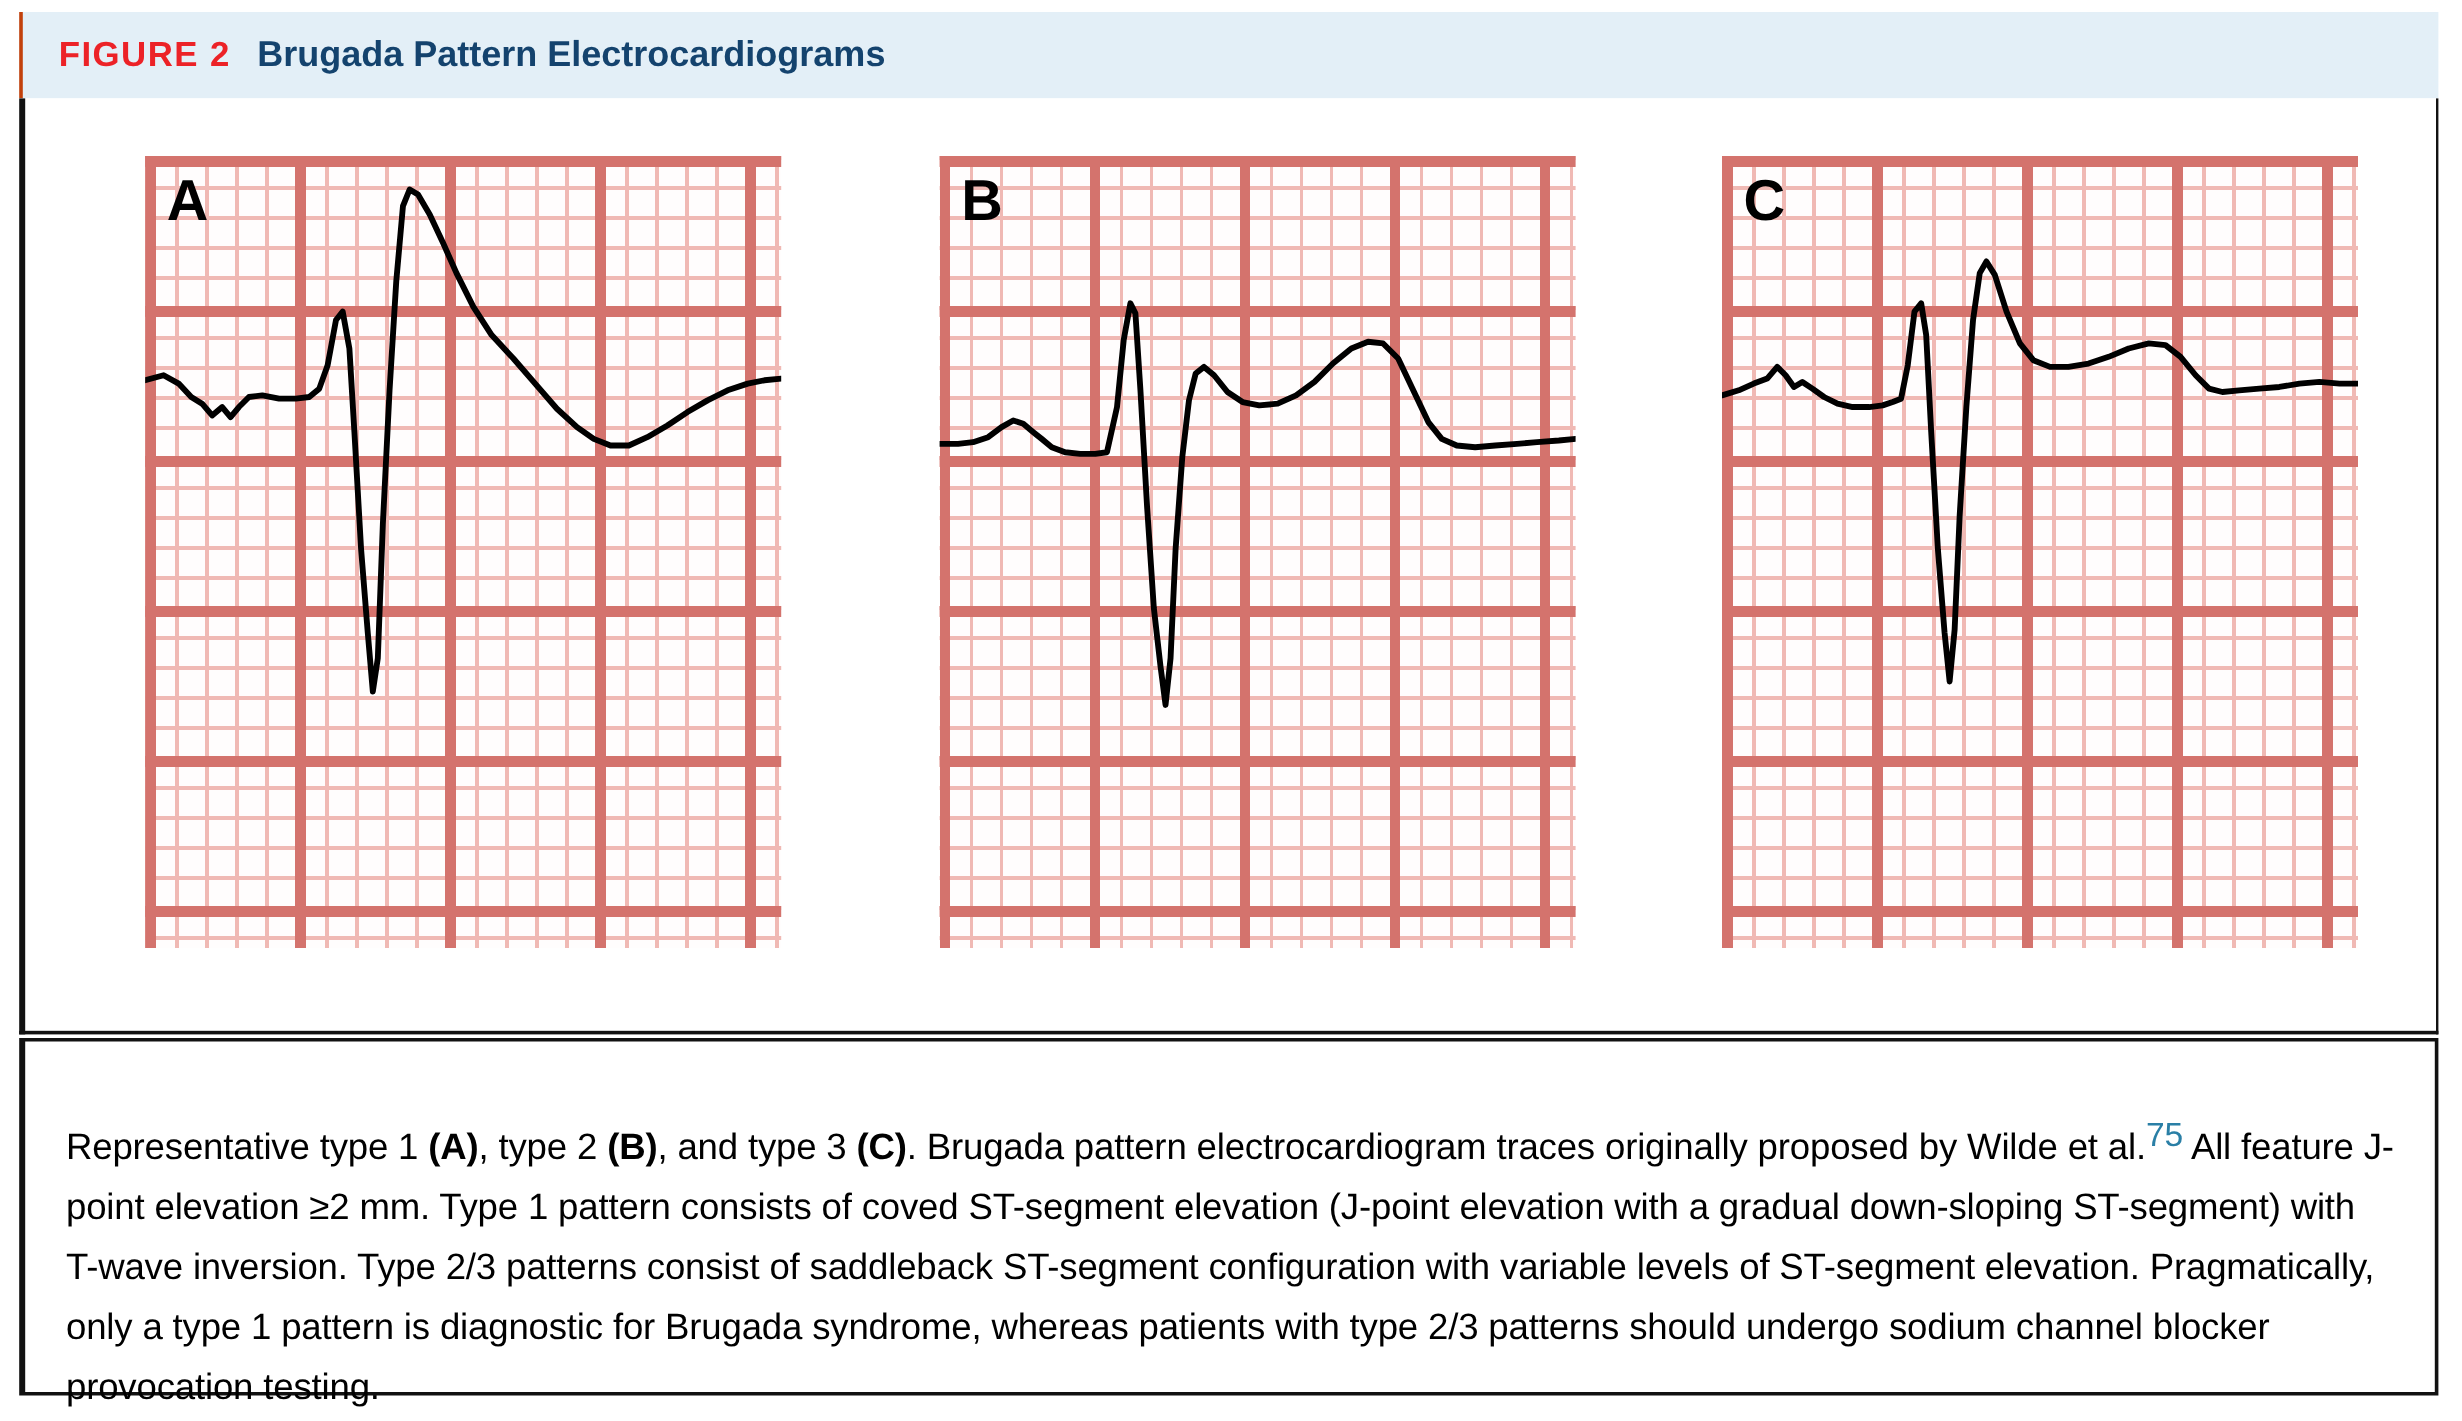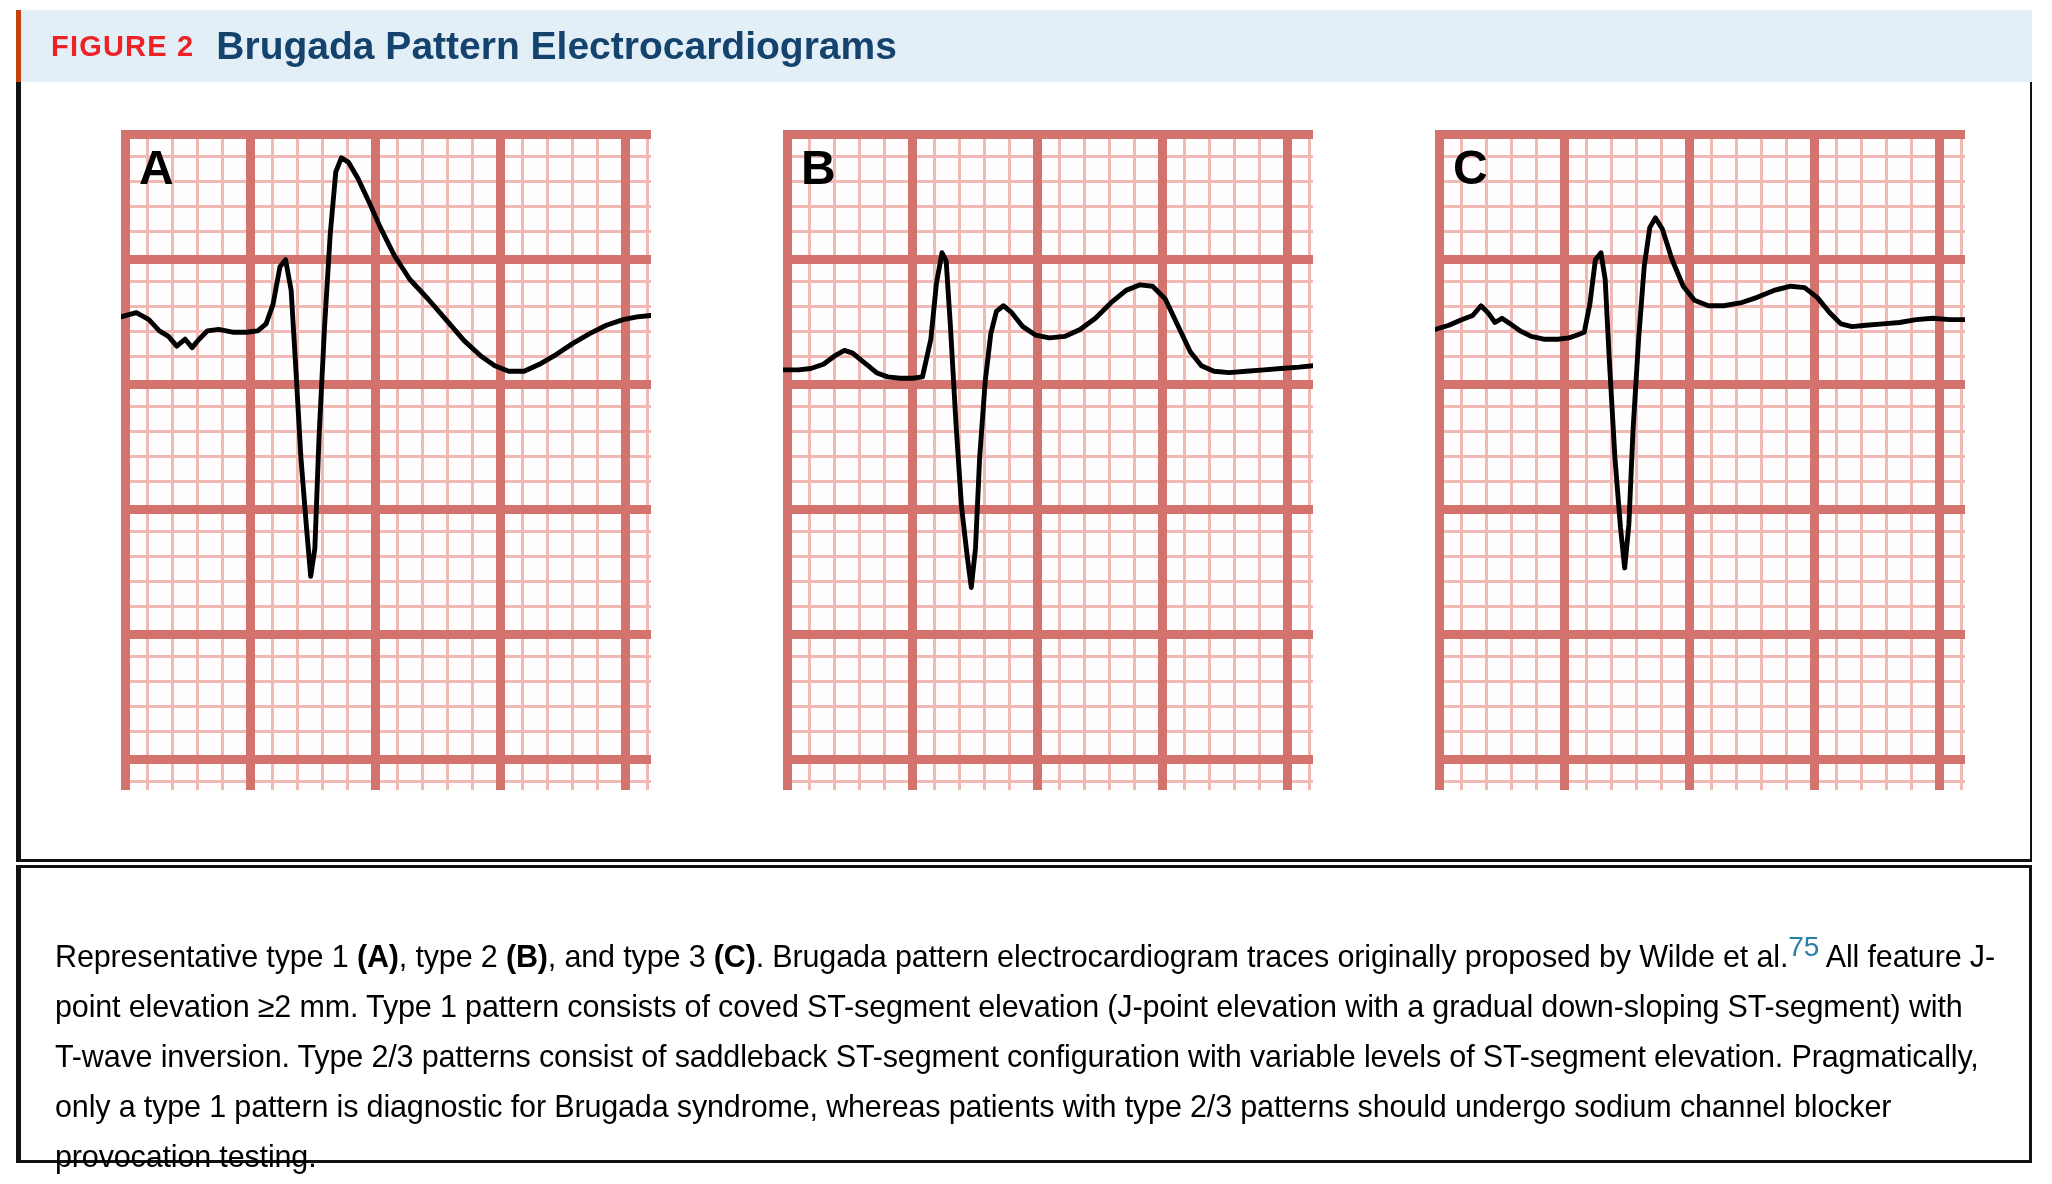--- a/index.html
+++ b/index.html
@@ -24,38 +24,38 @@
   }
 
   
   .figure-header {
     position: absolute;
     left: 0;
     top: 0;
     width: 2016px;
     height: 72px;
     background: #e3eff7;
-    border-left: 5px solid #c2410c;
+    border-left: 3px solid #c2410c;
     box-sizing: border-box;
     display: flex;
     align-items: center;
     padding-left: 30px;
   }
   .fig-label {
     color: #ec2227;
     font-weight: bold;
     font-size: 29px;
     letter-spacing: 1.2px;
     font-stretch: condensed;
     margin-right: 22px;
   }
   .fig-title {
     color: #14436e;
     font-weight: bold;
-    font-size: 39px;
+    font-size: 30px;
   }
 
   
   .panel-area {
     position: absolute;
     left: 0;
     top: 72px;
     width: 2016px;
     height: 780px;
     background: #ffffff;

